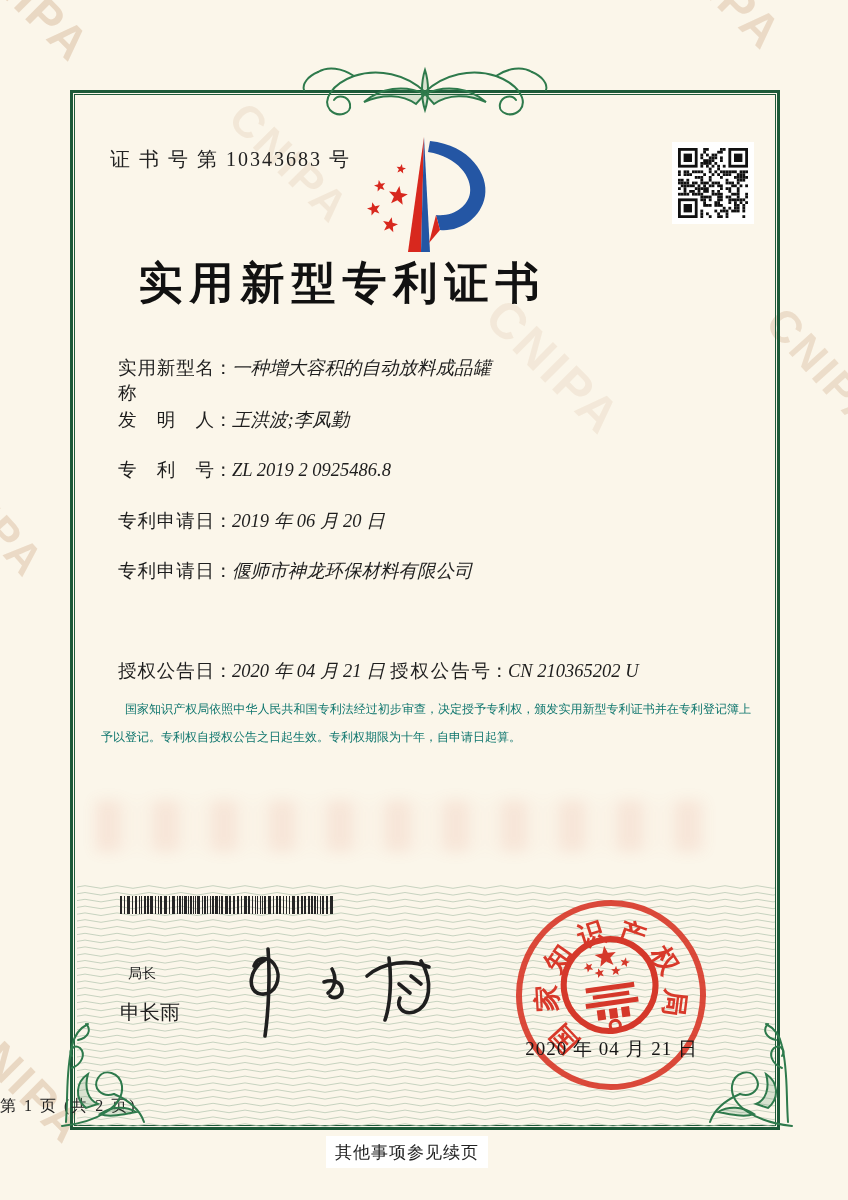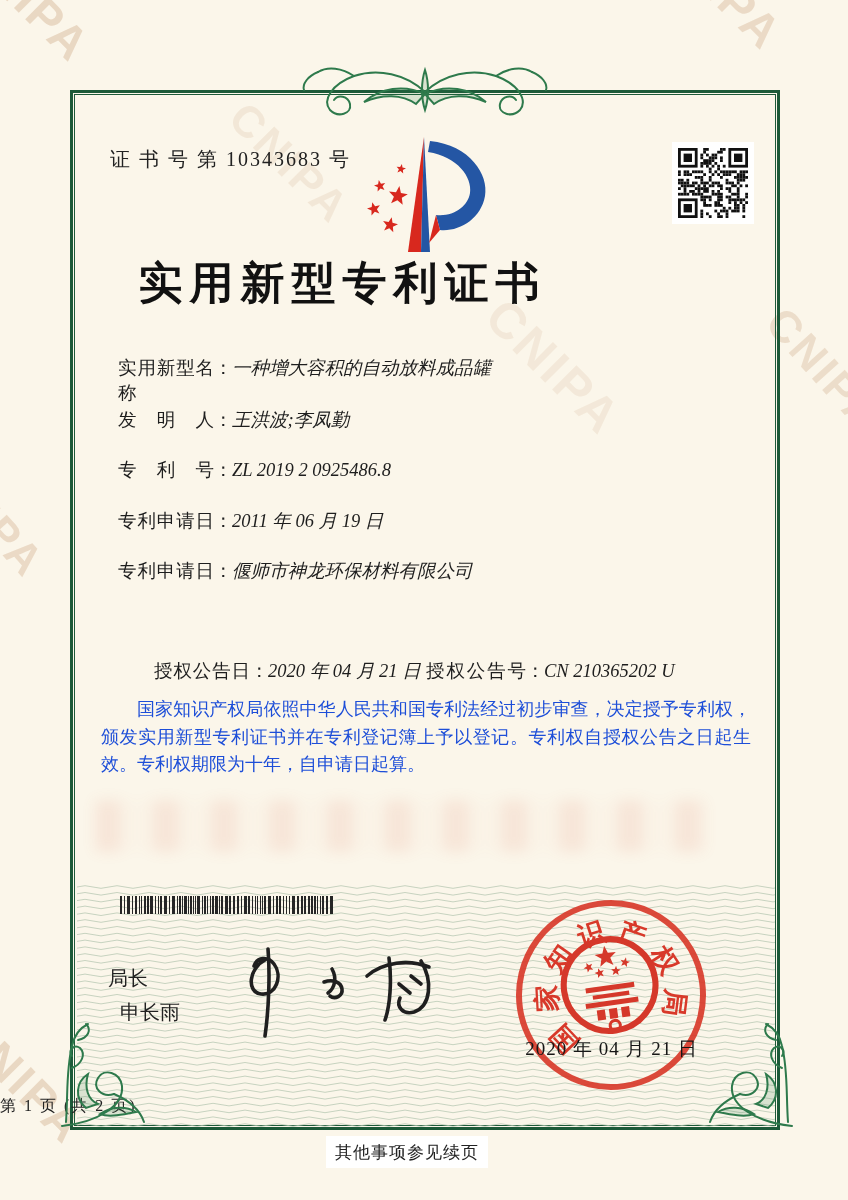--- a/index.html
+++ b/index.html
@@ -40,31 +40,31 @@
 
   .title{position:absolute;left:0;top:254px;width:685px;text-align:center;
          font-size:44px;font-weight:bold;color:#111;letter-spacing:7px;}
 
   .frow{position:absolute;left:118px;width:660px;font-size:18.5px;color:#1e1e1e;}
   .flabel{display:inline-block;width:96px;text-align:justify;text-align-last:justify;vertical-align:top;}
   .fsep{display:inline-block;width:18px;}
   .fvalue{white-space:pre-wrap;font-style:italic;}
   .frow-name{top:355px;} .frow-inv{top:407px;} .frow-pno{top:457px;}
   .frow-fdate{top:508px;} .frow-patentee{top:558px;} .frow-addr{top:608px;}
-  .frow-grant{top:658px;margin-left:36px;}
+  .frow-grant{top:658px;}
   .grant2{position:absolute;left:272px;top:0;}
   .grant2 .flabel{width:100px;}
 
-  .body-text{position:absolute;left:101px;top:696px;width:650px;font-size:18px;
-             line-height:27.5px;color:#1d4ed8;text-align:justify;}
+  .body-text{position:absolute;left:101px;top:696px;width:650px;font-size:12px;
+             line-height:27.5px;color:#0f766e;text-align:justify;}
   .body-text p{margin:0;text-indent:2em;}
 
   .barcode{position:absolute;left:120px;top:896px;width:218px;height:18px;}
 
-  .sig-title{position:absolute;left:108px;top:965px;font-size:20px;color:#222;
+  .sig-title{position:absolute;left:128px;top:965px;font-size:14px;color:#222;
              font-family:Liberation Mono, monospace;}
   .sig-name{position:absolute;left:120px;top:999px;font-size:20px;color:#222;
             font-family:"Liberation Sans","DejaVu Sans",sans-serif;}
   .sig-script{position:absolute;left:235px;top:946px;width:210px;height:96px;}
 
   
   .seal{position:absolute;left:516px;top:900px;width:190px;height:190px;transform:rotate(-8deg);}
   .seal-ring{position:absolute;inset:0;border:6px solid #d8392a;border-radius:50%;opacity:.92;}
   .seal-arc{position:absolute;inset:0;}
   .seal-arc span{position:absolute;left:calc(50% - 14px);top:calc(50% - 16px);
@@ -393,21 +393,21 @@
   <div class="frow frow-name">
     <span class="flabel">实用新型名称</span><span class="fsep">：</span><span class="fvalue">一种增大容积的自动放料成品罐</span>
   </div>
   <div class="frow frow-inv">
     <span class="flabel">发明人</span><span class="fsep">：</span><span class="fvalue">王洪波;李凤勤</span>
   </div>
   <div class="frow frow-pno">
     <span class="flabel">专利号</span><span class="fsep">：</span><span class="fvalue">ZL 2019 2 0925486.8</span>
   </div>
   <div class="frow frow-fdate">
-    <span class="flabel">专利申请日</span><span class="fsep">：</span><span class="fvalue">2011 年 06 月 19 日</span>
+    <span class="flabel">专利申请日</span><span class="fsep">：</span><span class="fvalue">2019 年 06 月 20 日</span>
   </div>
   <div class="frow frow-patentee">
     <span class="flabel">专利申请日</span><span class="fsep">：</span><span class="fvalue">偃师市神龙环保材料有限公司</span>
   </div>
   <div class="frow frow-grant">
     <span class="flabel">授权公告日</span><span class="fsep">：</span><span class="fvalue">2020 年 04 月 21 日</span>
     <span class="grant2">
       <span class="flabel">授权公告号</span><span class="fsep">：</span><span class="fvalue">CN 210365202 U</span>
     </span>
   </div>

